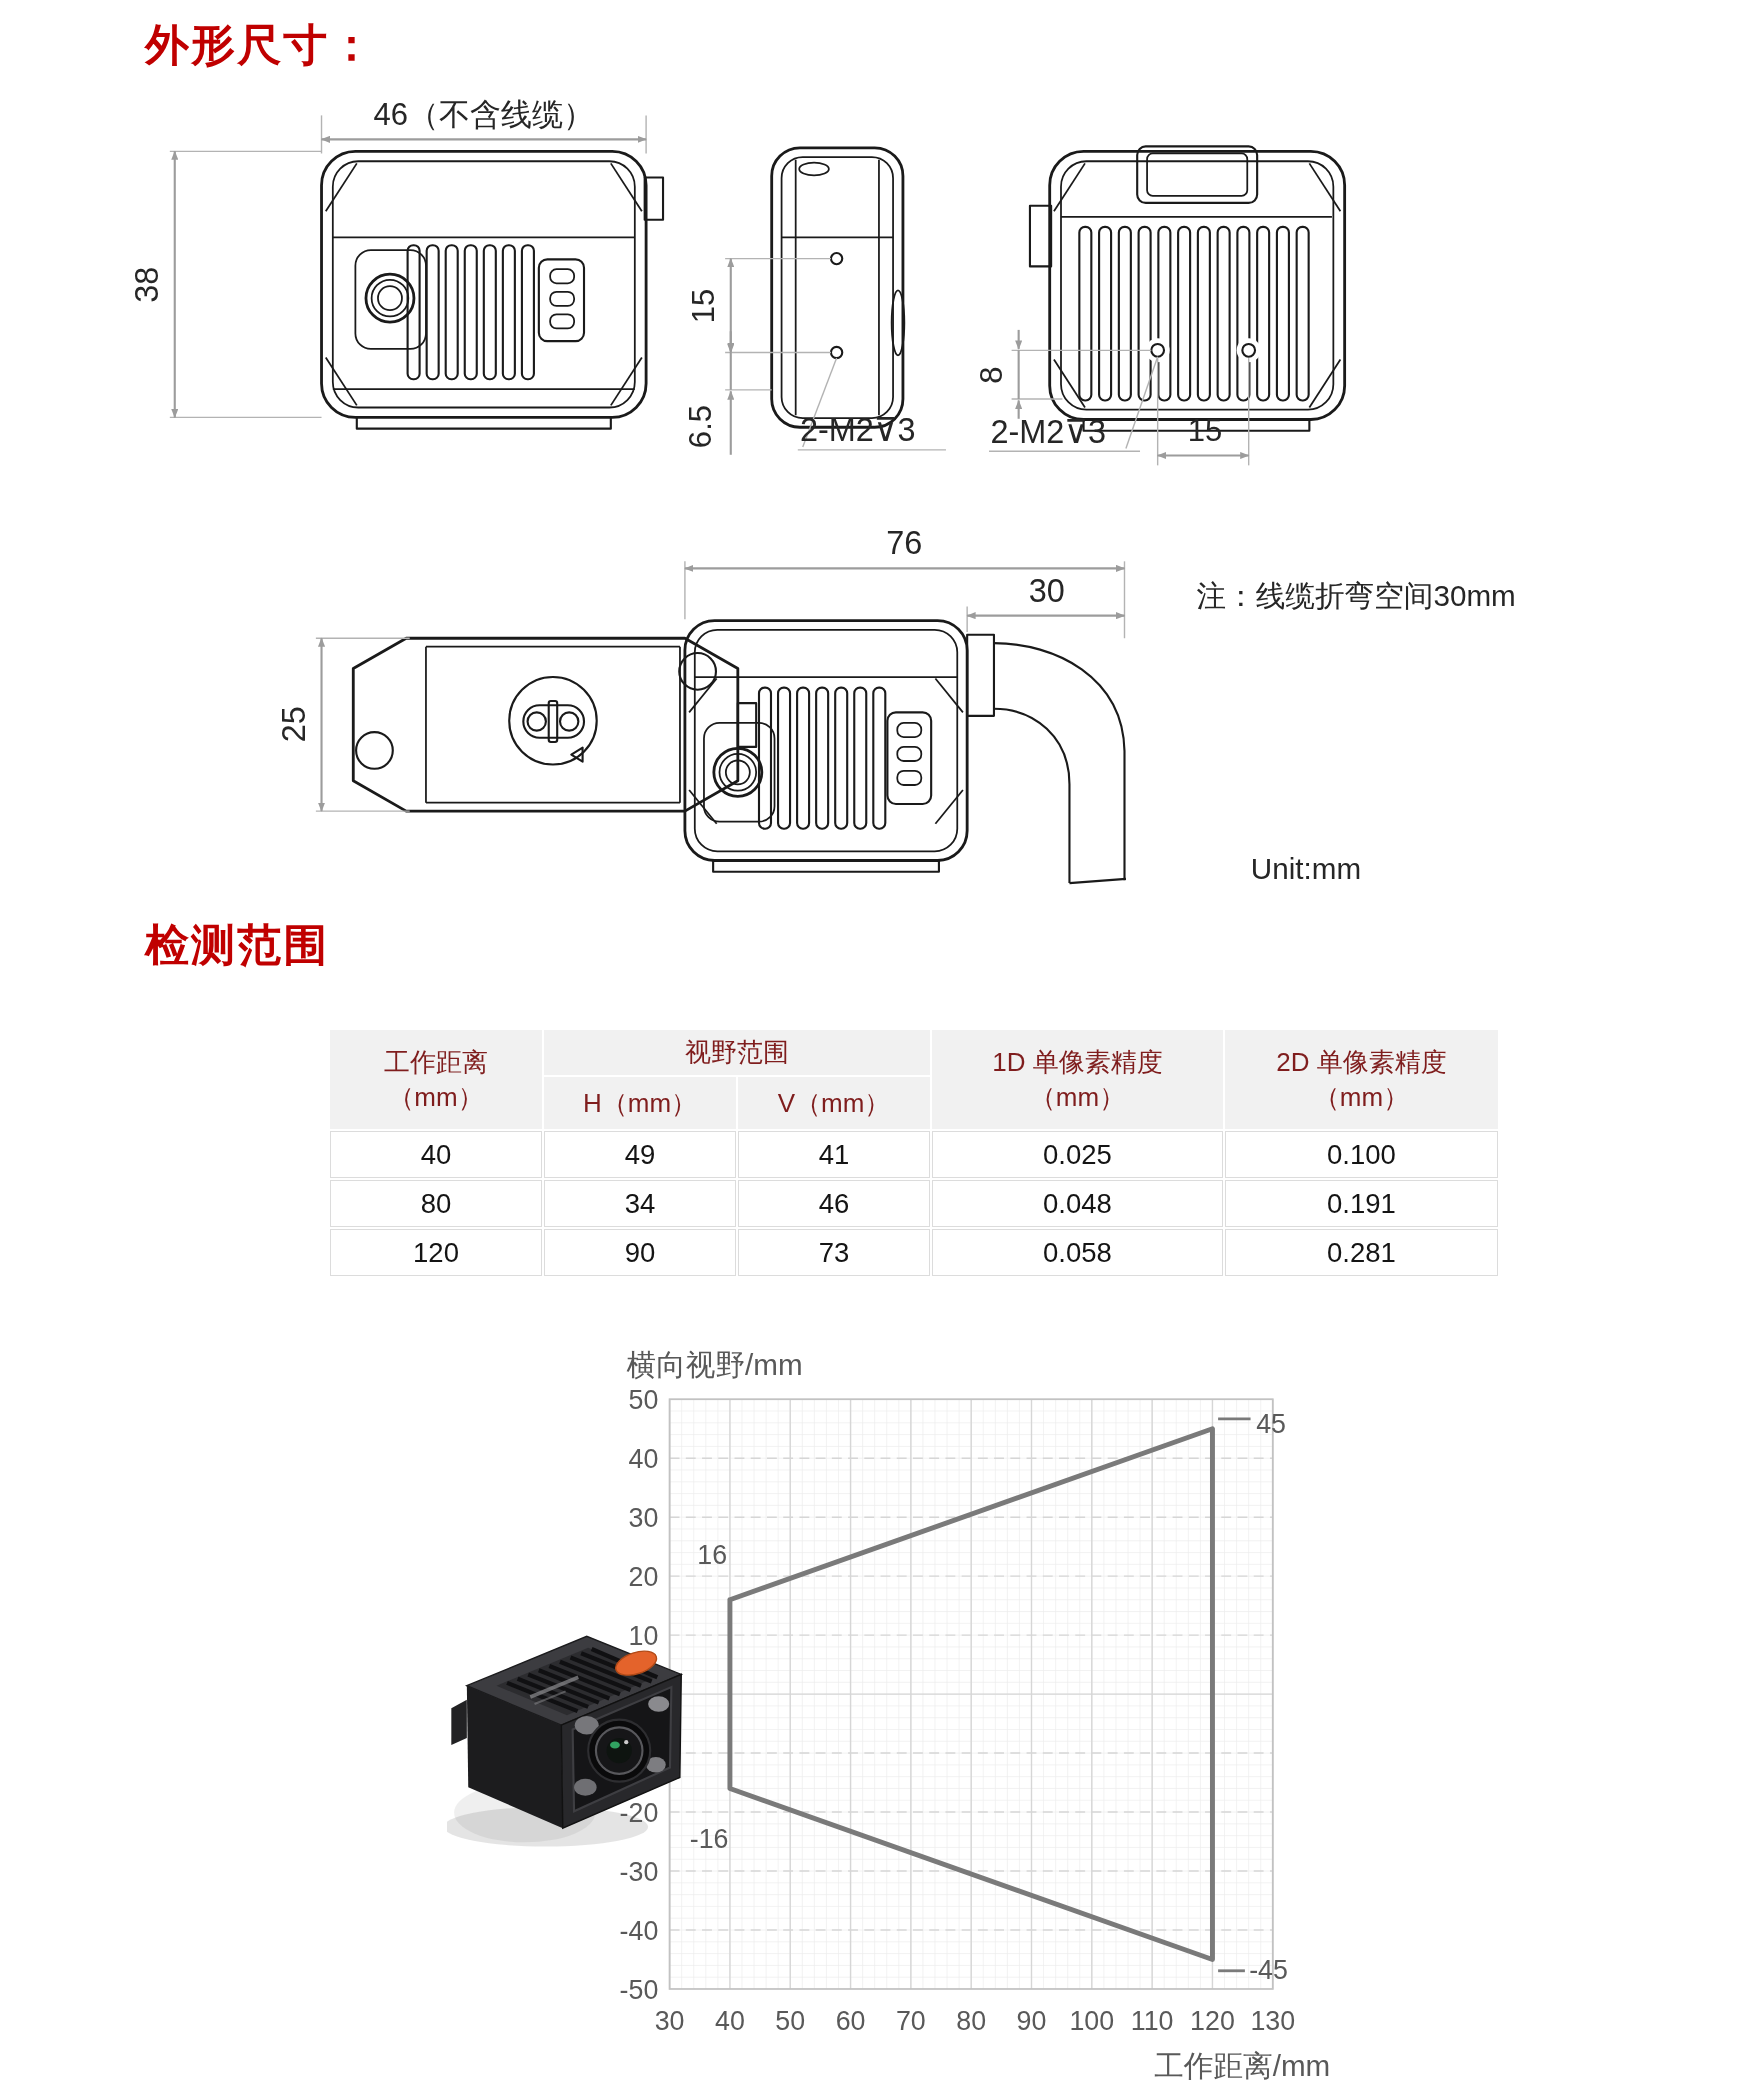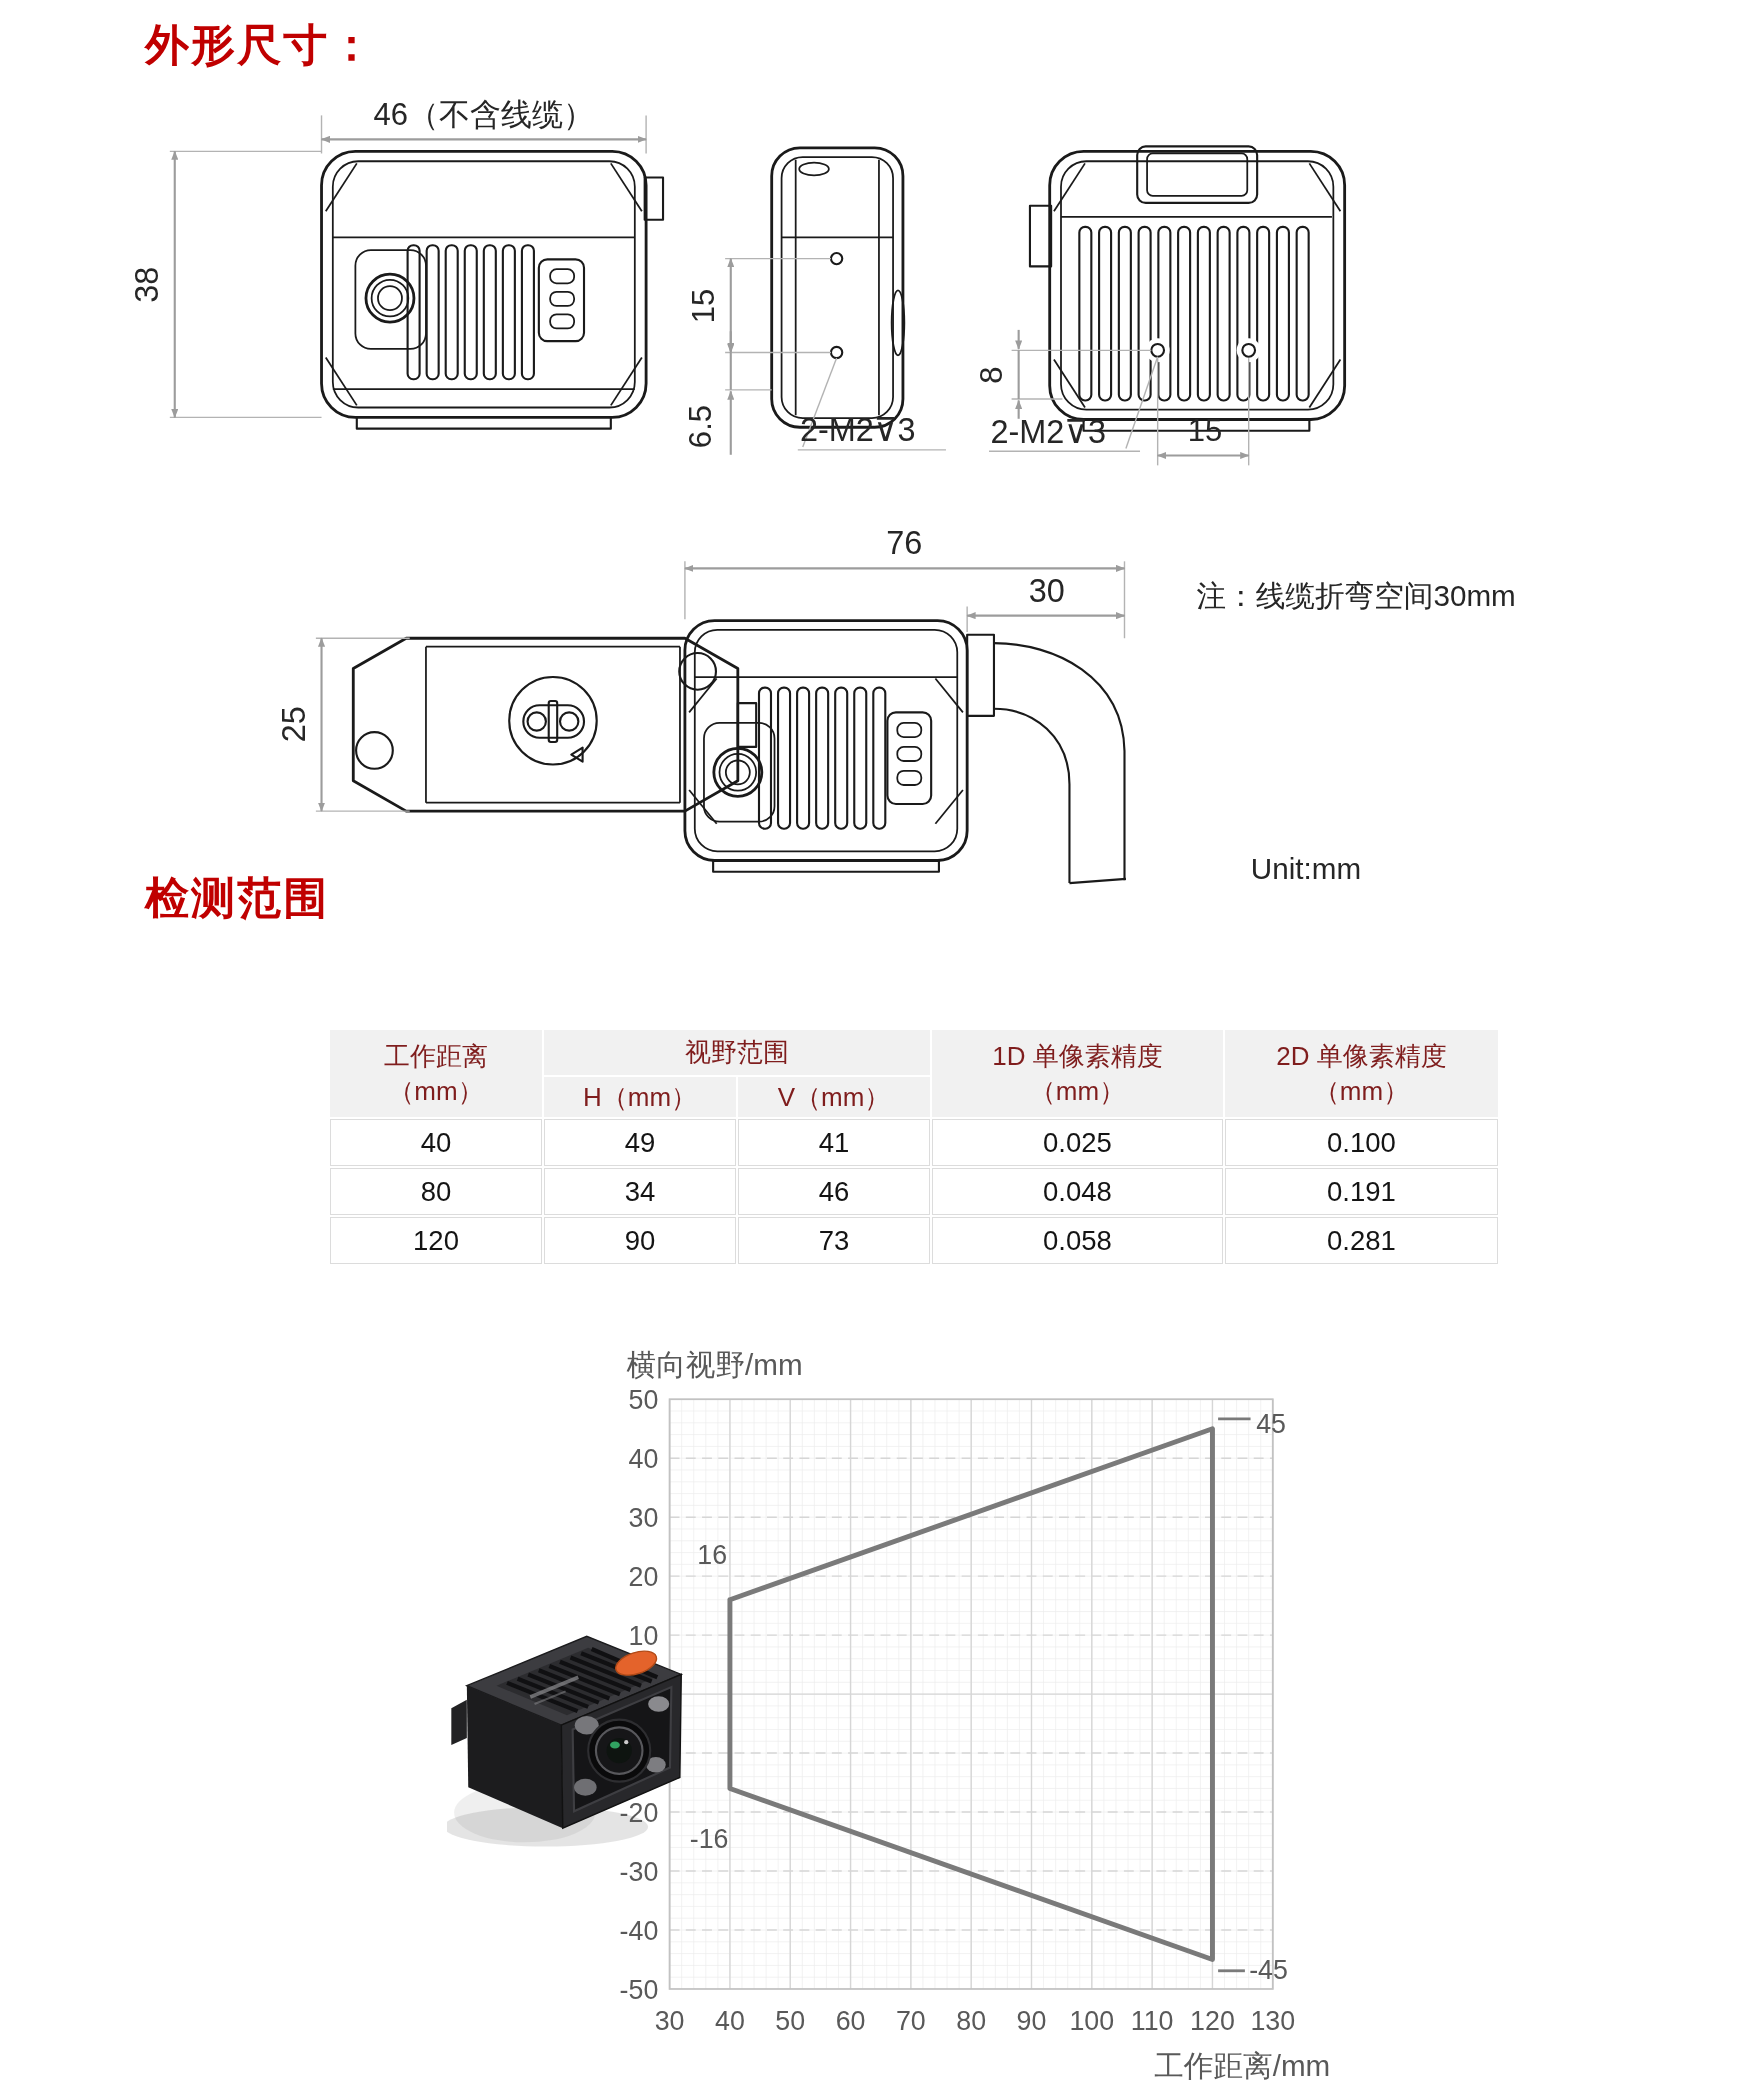--- a/index.html
+++ b/index.html
@@ -1,42 +1,42 @@
 <!DOCTYPE html>
 <html style="font-size:11.3px"><head>
 <meta charset="utf-8">
 <style>
   html,body{margin:0;padding:0;background:#fff;}
   .page{position:relative;width:1746px;height:2097px;background:#ffffff;overflow:hidden;
         font-family:"Liberation Sans","DejaVu Sans",sans-serif;margin-left:25px;}
   .sec-title{position:absolute;left:120px;margin:0;font-size:44px;font-weight:bold;
              color:#c00000;letter-spacing:2.1px;}
   #title1{top:15.5px;}
-  #title2{top:869px;}
+  #title2{top:916px;}
   svg{position:absolute;}
   #dims-svg{left:0;top:42px;width:1746px;height:882px;}
   #chart-svg{left:579px;top:1341px;width:776px;height:757px;}
   #product-svg{left:422px;top:1618px;width:240px;height:237px;}
   .body-ln{fill:none;stroke:#1a1a1a;stroke-width:4;stroke-linejoin:round;}
   .in-ln{fill:none;stroke:#1a1a1a;stroke-width:2.5;stroke-linejoin:round;}
   .mid-ln{fill:none;stroke:#1a1a1a;stroke-width:3;stroke-linejoin:round;}
   .ext{stroke:#b3b3b3;stroke-width:2;fill:none;}
   .dimln{stroke:#9c9c9c;stroke-width:3;fill:none;}
   .dim{font-size:44px;fill:#262626;}
   .dim-s{font-size:46px;fill:#262626;}
   .note{font-size:42px;fill:#262626;}
   .tick{font-size:38px;fill:#595959;}
   .axis-title{font-size:42px;fill:#595959;}
   .tbl-wrap{position:absolute;left:303px;top:1028px;}
   table{border-collapse:separate;border-spacing:2.1px;}
   th{background:#f1f1f1;font-weight:normal;font-size:26px;color:#7f1d1d;
      text-align:center;vertical-align:middle;white-space:pre-line;padding:0;}
   td{background:#fff;border:0.7px solid #dcdcdc;font-size:27.5px;color:#141414;
      text-align:center;vertical-align:middle;padding:0;}
-  tr.h1 th{height:45px;} tr.h2 th{height:40px;} tr.d td{height:45px;}
+  tr.h1 th{height:45px;} tr.h2 th{height:52px;} tr.d td{height:45px;}
 </style>
 </head>
 <body>
 
 <div class="page">
 
   <h1 id="title1" class="sec-title">外形尺寸：</h1>
 
   <svg id="dims-svg" viewBox="0 0 2474 1250">
     <defs>

